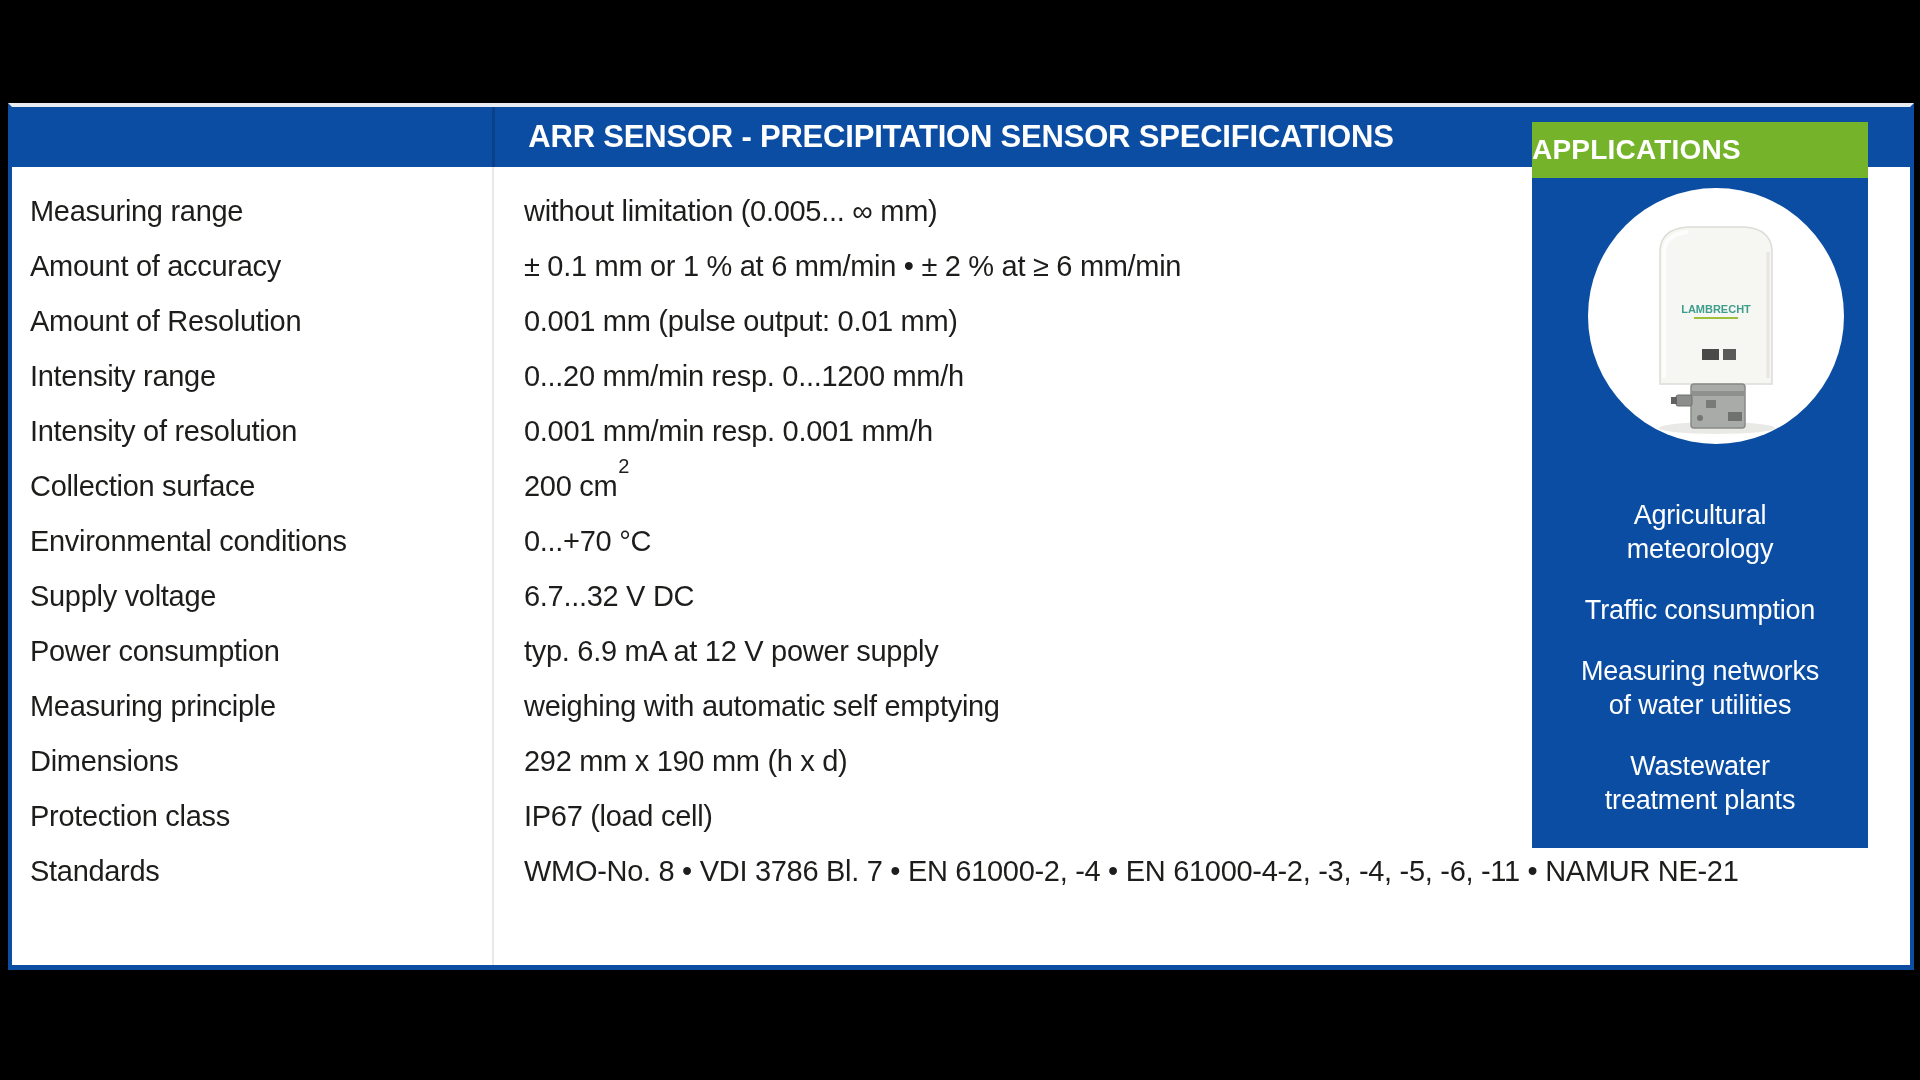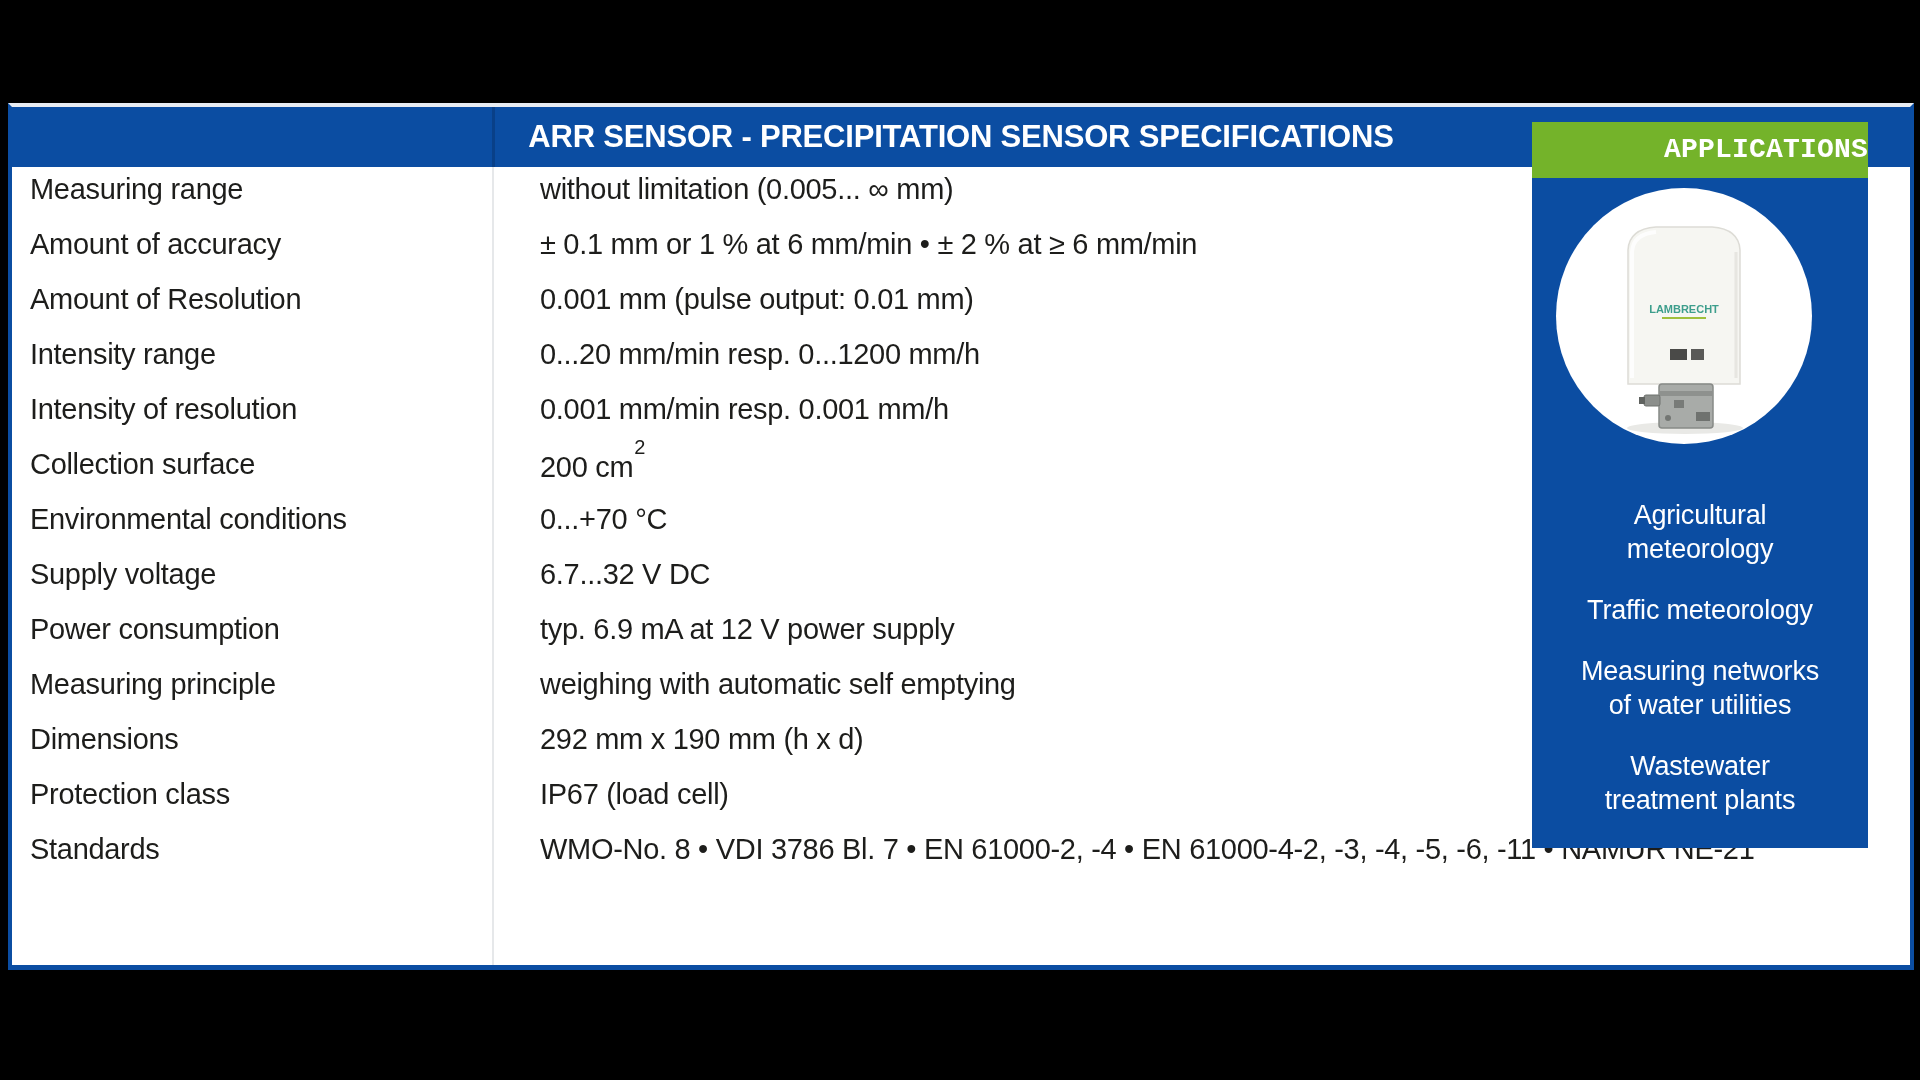--- a/index.html
+++ b/index.html
@@ -42,47 +42,47 @@
     position:absolute;left:480px;top:60px;width:2px;height:798px;
     background:#e6e8ea;
   }
 
   
   .rows{
     position:absolute;left:0;top:60px;width:1898px;height:798px;
     padding-top:6px;
   }
   .row{
-    display:flex;align-items:flex-start;height:55px;
-    padding-left:18px;white-space:nowrap;gap:16px;
+    display:flex;align-items:flex-end;height:55px;
+    padding-left:18px;white-space:nowrap;
   }
   .row-label{
     flex:0 0 494px;color:var(--text);font-size:29px;letter-spacing:-0.3px;
   }
   .row-value{
     color:var(--text);font-size:29px;letter-spacing:-0.3px;
   }
   .row-value sup{
     font-size:20px;position:relative;top:-12px;left:1px;
   }
 
   
   .apps{
     position:absolute;left:1520px;top:15px;width:336px;z-index:3;
   }
   .apps-header{
     height:56px;background:var(--green);
     color:var(--white);font-weight:bold;font-size:28px;letter-spacing:0.2px;
-    text-align:right;line-height:56px;font-family:Liberation Mono, monospace;
+    text-align:left;line-height:56px;
   }
   .apps-body{
     position:relative;width:336px;height:670px;background:var(--blue);
   }
   .device-circle{
-    position:absolute;left:24px;top:10px;width:256px;height:256px;
+    position:absolute;left:56px;top:10px;width:256px;height:256px;
     background:var(--white);border-radius:50%;
   }
   .device-circle svg{display:block;width:256px;height:256px;}
   .apps-list{
     position:absolute;left:0;top:320px;width:336px;
     display:flex;flex-direction:column;gap:27px;align-items:center;
   }
   .app-item{
     color:var(--white);font-weight:normal;font-size:27px;line-height:34px;
     text-align:center;white-space:pre-line;letter-spacing:-0.2px;
@@ -194,21 +194,21 @@
               <rect x="140" y="224" width="14" height="9" fill="#6f726f"></rect>
               <circle cx="112" cy="230" r="3" fill="#737673"></circle>
 
               <rect x="88" y="207" width="16" height="11" rx="2" fill="#8b8e8b" stroke="#6f726f" stroke-width="1"></rect>
               <rect x="83" y="209" width="6" height="7" fill="#5f625f"></rect>
             </svg>
           </div>
           <div class="apps-list" id="apps-list">
               <div class="app-item">Agricultural
 meteorology</div>
-              <div class="app-item">Traffic meteorology</div>
+              <div class="app-item">Traffic consumption</div>
               <div class="app-item">Measuring networks
 of water utilities</div>
               <div class="app-item">Wastewater
 treatment plants</div>
             </div>
         </div>
       </div>
 
     </div>
   </div>

